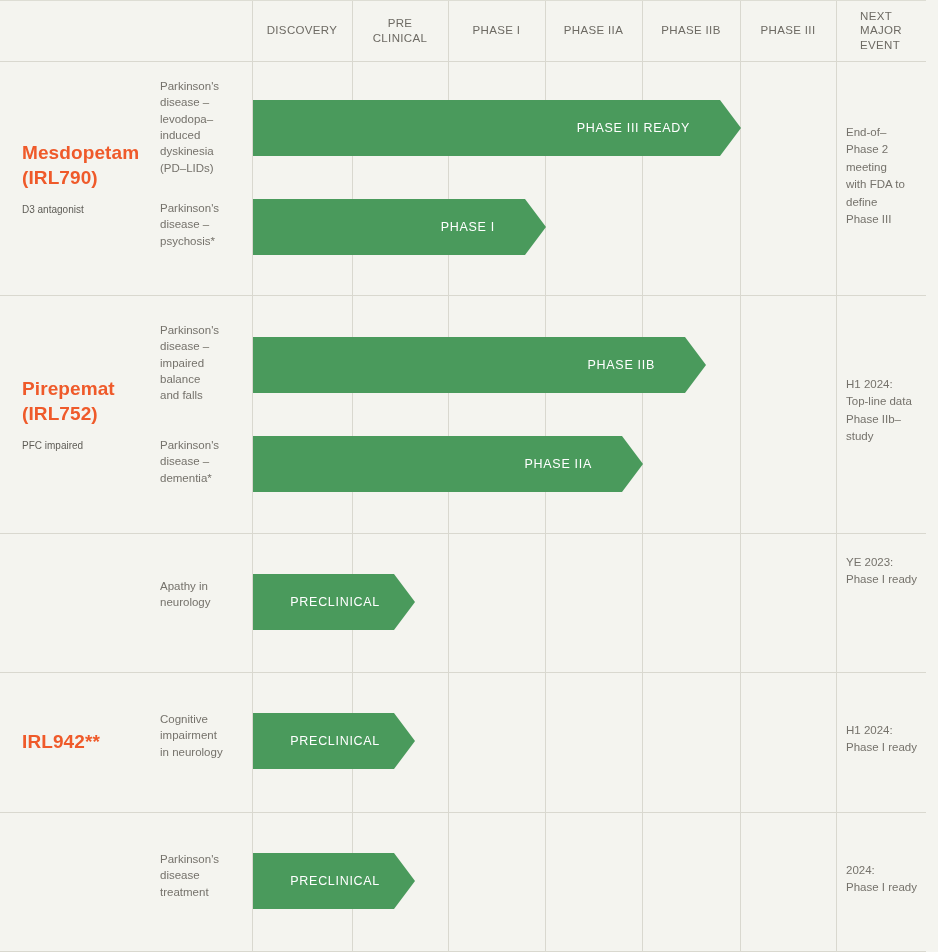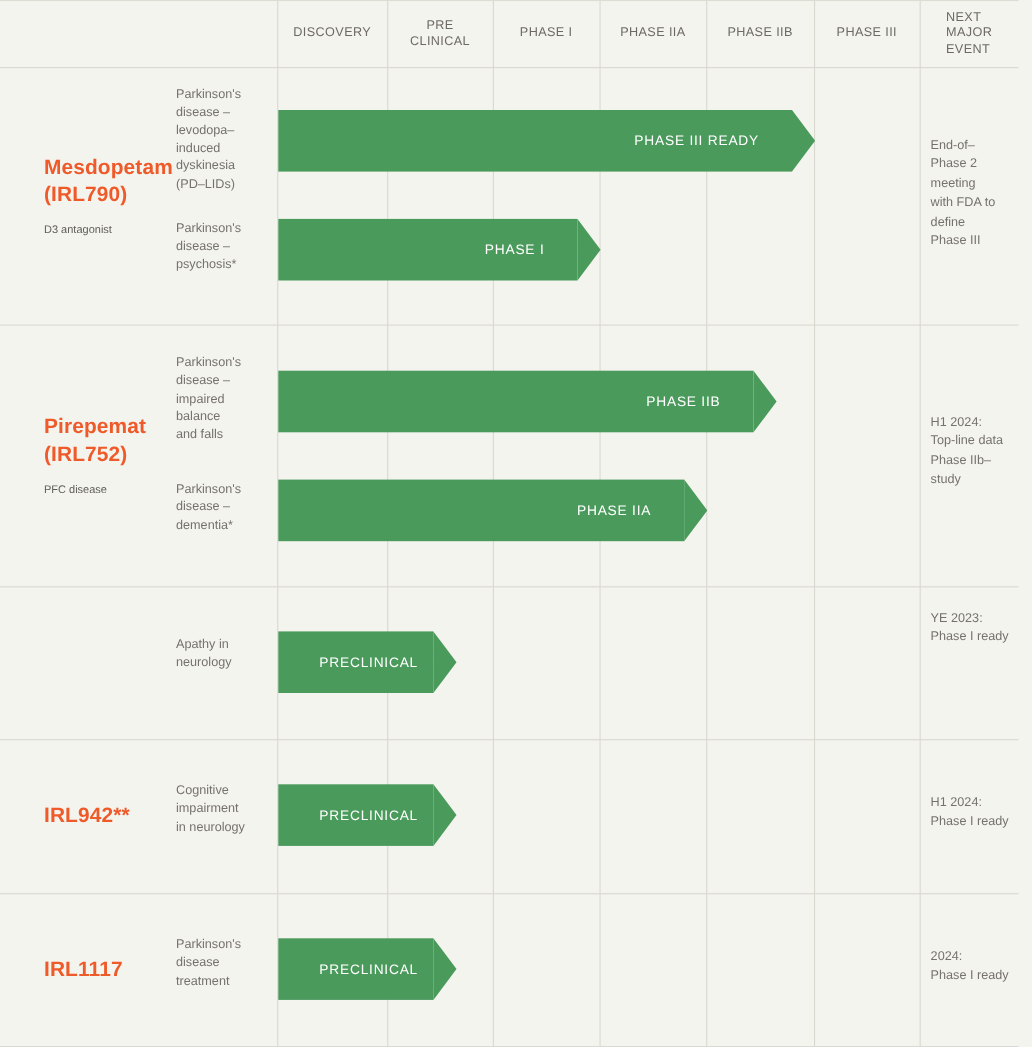--- a/index.html
+++ b/index.html
@@ -57,21 +57,20 @@
   
   .drug-cell {
     position: absolute;
     left: 0;
     width: 252px;
     box-sizing: border-box;
     padding-left: 22px;
     display: flex;
     flex-direction: column;
     justify-content: center;
-    margin-left: 18px;
   }
   .drug-name {
     font-size: 19px;
     font-weight: bold;
     color: #ef5a2a;
     line-height: 1.28;
     letter-spacing: 0.1px;
   }
   .drug-sub {
     font-size: 10px;
@@ -189,21 +188,21 @@
   <div class="event" style="top:124px;white-space:pre-line">End-of–
 Phase 2
 meeting
 with FDA to
 define
 Phase III</div>
 
   <div class="drug-cell" style="top:296px;height:237px">
     <div class="drug-name" style="white-space:pre-line">Pirepemat
 (IRL752)</div>
-    <div class="drug-sub">PFC disease</div>
+    <div class="drug-sub">PFC impaired</div>
   </div>
 
   <div class="indication" style="top:322px;white-space:pre-line">Parkinson's
 disease –
 impaired
 balance
 and falls</div>
   <div class="bar" style="left:253px;top:337px;width:432px">
     <span class="bar-label">PHASE IIB</span>
     <span class="bar-tip"></span>
@@ -241,23 +240,20 @@
 impairment
 in neurology</div>
   <div class="bar" style="left:253px;top:713px;width:141px;padding-right:14px">
     <span class="bar-label">PRECLINICAL</span>
     <span class="bar-tip"></span>
   </div>
 
   <div class="event" style="top:722px;white-space:pre-line">H1 2024:
 Phase I ready</div>
 
-  <div class="drug-cell" style="top:813px;height:138px">
-    <div class="drug-name" style="white-space:pre-line">IRL1117</div>
-  </div>
 
   <div class="indication" style="top:851px;white-space:pre-line">Parkinson's
 disease
 treatment</div>
   <div class="bar" style="left:253px;top:853px;width:141px;padding-right:14px">
     <span class="bar-label">PRECLINICAL</span>
     <span class="bar-tip"></span>
   </div>
 
   <div class="event" style="top:862px;white-space:pre-line">2024:

